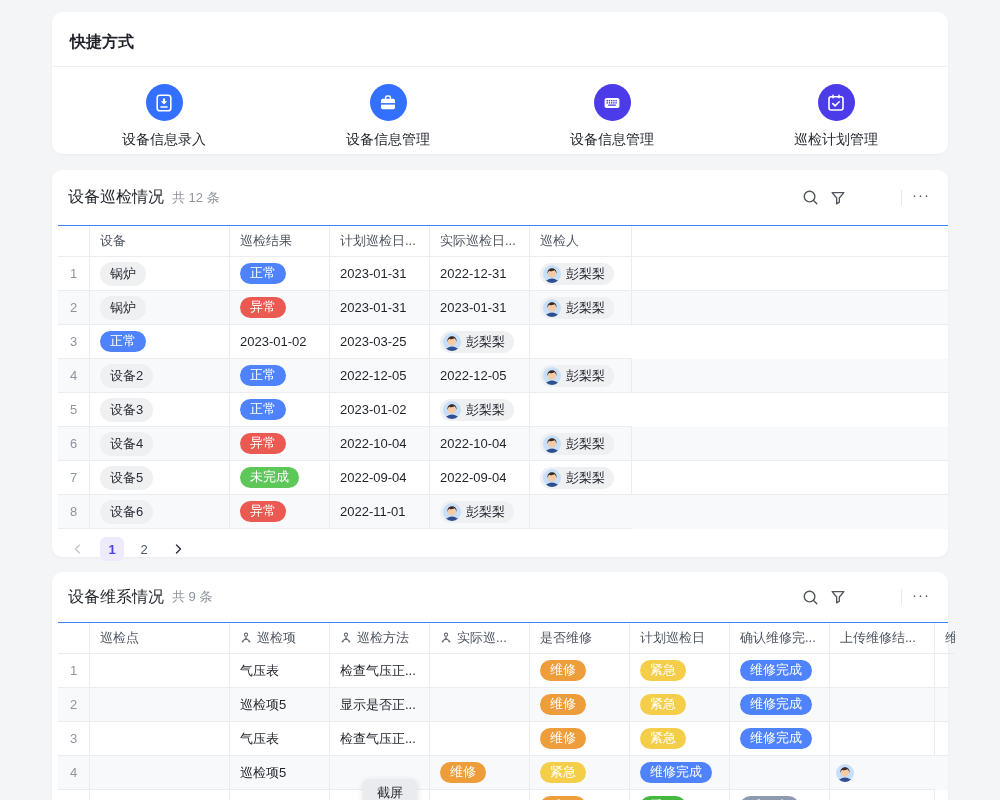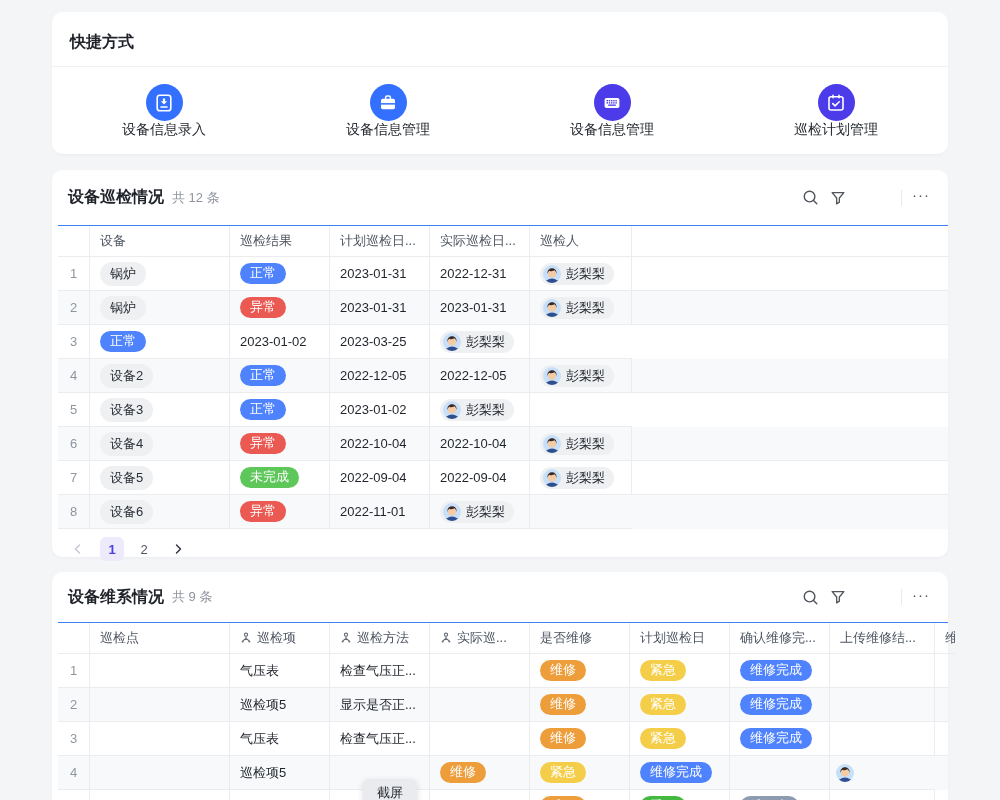--- a/index.html
+++ b/index.html
@@ -10,29 +10,29 @@
   }
   .card{position:absolute;left:52px;width:896px;background:#FFFFFF;border-radius:10px;
         box-shadow:0 1px 3px rgba(31,35,41,.04)}
   #card-shortcuts{top:12px;height:142px}
   #card-inspection{top:170px;height:387px}
   #card-maintenance{top:572px;height:280px}
 
   
   .sc-title{font-size:16px;font-weight:700;padding:20px 18px 13px;border-bottom:1px solid #EFF0F2}
   .sc-items{display:flex;padding-top:17px}
-  .sc-item{flex:1;display:flex;flex-direction:column;align-items:center;cursor:pointer}
+  .sc-item{flex:1;display:flex;flex-direction:column;align-items:center;gap:10px;cursor:pointer}
   .sc-circle{width:37px;height:37px;border-radius:50%;display:flex;align-items:center;justify-content:center}
   .sc-label{font-size:14px;color:#1F2329}
 
   
   .card-head{display:flex;align-items:center;padding:0 16px}
   #card-inspection .card-head{height:55px}
   #card-maintenance .card-head{height:50px}
-  .card-title{font-size:16px;font-weight:700}
+  .card-title{font-size:16px;font-weight:400}
   .card-count{font-size:13px;color:#8F959E;margin-left:8px}
   .spacer{flex:1}
   .tool{display:flex;align-items:center;justify-content:center;width:28px;height:28px;cursor:pointer}
   .plus-btn{width:31px;height:31px;border-radius:8px;display:flex;align-items:center;justify-content:center;
             margin:0 10px 0 8px;cursor:pointer}
   .plus-btn svg{display:block}
   .vdiv{width:1px;height:16px;background:#E8E9EC}
   .more{font-size:15px;color:#51565D;letter-spacing:1px;padding:0 2px 6px 10px;cursor:pointer}
 
   

